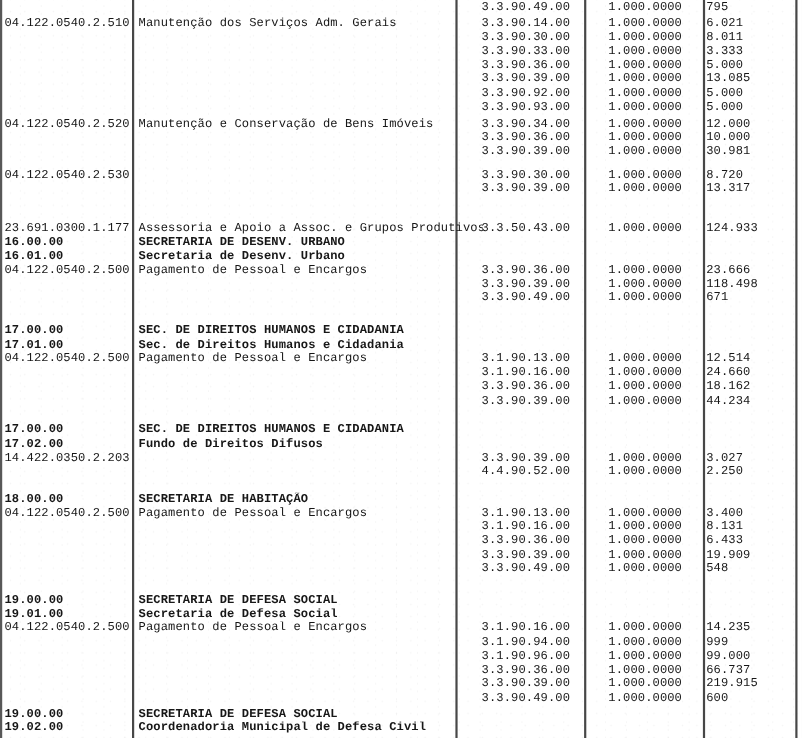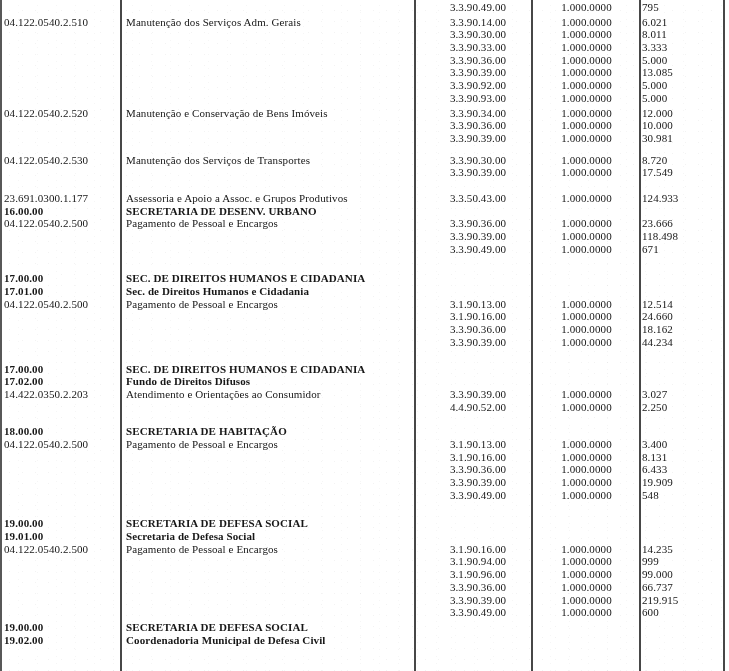--- a/index.html
+++ b/index.html
@@ -1,19 +1,19 @@
 <!DOCTYPE html>
 <html><head>
 <meta charset="utf-8">
 <style>
   html,body{margin:0;padding:0;background:#e8e8e8;}
   .page{
     position:relative;width:729px;height:671px;margin:0 auto;
     background:#ffffff;overflow:hidden;
-    font-family:Liberation Serif, serif;
+    font-family:Liberation Mono, monospace;
     font-size:11px;color:#171717;
     background-image:
       radial-gradient(circle, rgba(40,40,40,0.055) 0.7px, transparent 0.9px),
       radial-gradient(circle, rgba(40,40,40,0.04) 0.6px, transparent 0.8px);
     background-size:13px 11px, 19px 7px;
     background-position:3px 5px, 9px 2px;
   }
   .vline{position:absolute;top:0;bottom:0;width:2px;background:#2e2e2e;opacity:.88;}
   .vline.thin{width:1.5px;opacity:.8;}
   .rows{position:absolute;left:0;top:0;right:0;padding-top:1px;}
@@ -92,41 +92,44 @@
         <span class="cell c-fonte">1.000.0000</span>
         <span class="cell c-val">10.000</span>
       </div>
       <div class="row">
         <span class="cell c-acct">3.3.90.39.00</span>
         <span class="cell c-fonte">1.000.0000</span>
         <span class="cell c-val">30.981</span>
       </div>
       <div class="row" style="margin-top: 9px;">
         <span class="cell c-code">04.122.0540.2.530</span>
-        <span class="cell c-desc">Manutenção dos Serviços de Transportes</span>
         <span class="cell c-acct">3.3.90.30.00</span>
         <span class="cell c-fonte">1.000.0000</span>
         <span class="cell c-val">8.720</span>
       </div>
       <div class="row">
         <span class="cell c-acct">3.3.90.39.00</span>
         <span class="cell c-fonte">1.000.0000</span>
-        <span class="cell c-val">17.549</span>
-      </div>
-      <div class="row" style="margin-top: 13px;">
+        <span class="cell c-val">13.317</span>
+      </div>
+      <div class="row" style="margin-top: 23px;">
         <span class="cell c-code">23.691.0300.1.177</span>
         <span class="cell c-desc">Assessoria e Apoio a Assoc. e Grupos Produtivos</span>
         <span class="cell c-acct">3.3.50.43.00</span>
         <span class="cell c-fonte">1.000.0000</span>
         <span class="cell c-val">124.933</span>
       </div>
       <div class="row bold">
         <span class="cell c-code">16.00.00</span>
         <span class="cell c-desc">SECRETARIA DE DESENV. URBANO</span>
       </div>
+      <div class="row bold">
+        <span class="cell c-code">16.01.00</span>
+        <span class="cell c-desc">Secretaria de Desenv. Urbano</span>
+      </div>
       <div class="row">
         <span class="cell c-code">04.122.0540.2.500</span>
         <span class="cell c-desc">Pagamento de Pessoal e Encargos</span>
         <span class="cell c-acct">3.3.90.36.00</span>
         <span class="cell c-fonte">1.000.0000</span>
         <span class="cell c-val">23.666</span>
       </div>
       <div class="row">
         <span class="cell c-acct">3.3.90.39.00</span>
         <span class="cell c-fonte">1.000.0000</span>
@@ -170,21 +173,20 @@
       <div class="row bold" style="margin-top: 14px;">
         <span class="cell c-code">17.00.00</span>
         <span class="cell c-desc">SEC. DE DIREITOS HUMANOS E CIDADANIA</span>
       </div>
       <div class="row bold">
         <span class="cell c-code">17.02.00</span>
         <span class="cell c-desc">Fundo de Direitos Difusos</span>
       </div>
       <div class="row">
         <span class="cell c-code">14.422.0350.2.203</span>
-        <span class="cell c-desc">Atendimento e Orientações ao Consumidor</span>
         <span class="cell c-acct">3.3.90.39.00</span>
         <span class="cell c-fonte">1.000.0000</span>
         <span class="cell c-val">3.027</span>
       </div>
       <div class="row">
         <span class="cell c-acct">4.4.90.52.00</span>
         <span class="cell c-fonte">1.000.0000</span>
         <span class="cell c-val">2.250</span>
       </div>
       <div class="row bold" style="margin-top: 12px;">

